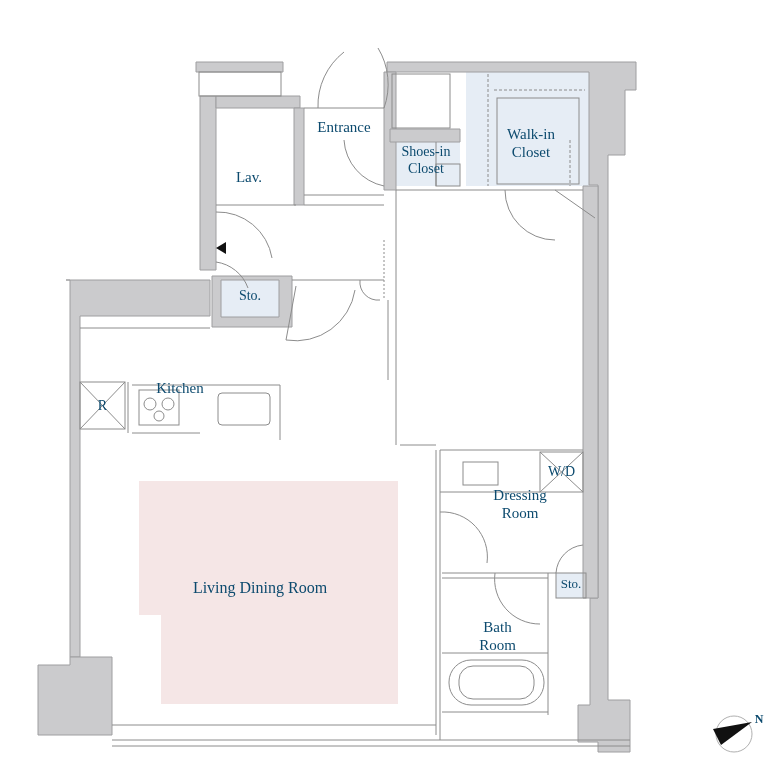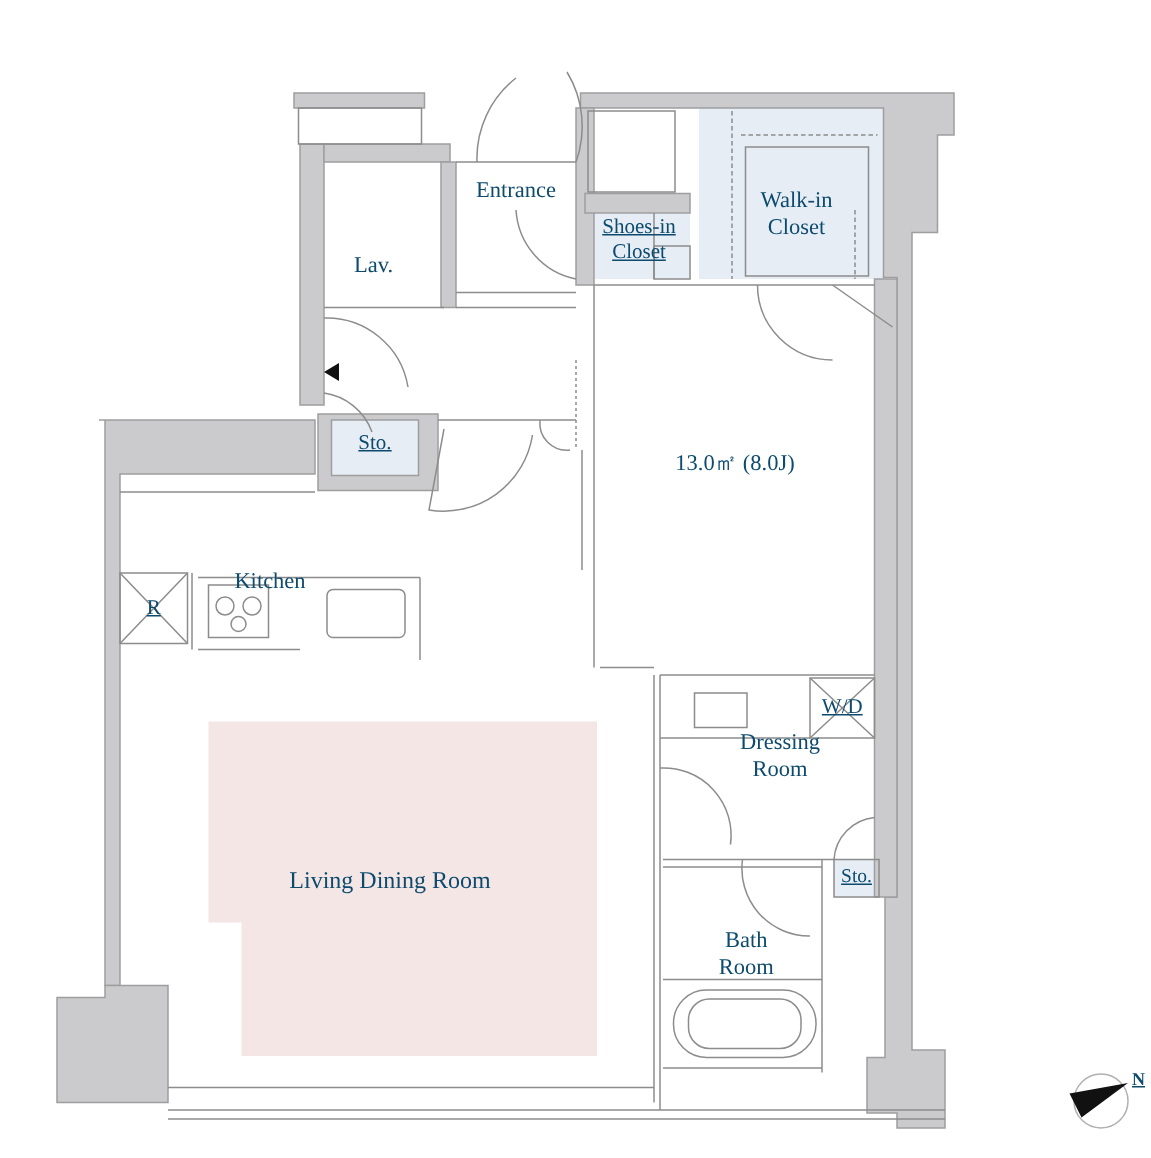--- a/index.html
+++ b/index.html
@@ -2,21 +2,21 @@
 <html><head>
 <meta charset="utf-8">
 <style>
   html, body { margin: 0; padding: 0; background: #ffffff; }
   body { width: 767px; height: 772px; position: relative; overflow: hidden; font-family: "DejaVu Serif", "Liberation Serif", serif; }
   #plan { position: absolute; left: 0; top: 0; width: 767px; height: 772px; }
   .lbl { position: absolute; text-align: center; color: #0c4a6e; font-family: "Liberation Serif", "DejaVu Serif", serif; line-height: 1.2; white-space: nowrap; }
   .lbl .l2 { display: block; }
   .f16 { font-size: 16px; }
   .f15 { font-size: 15px; }
-  .f14 { font-size: 14px; text-decoration: underline; }
+  .f14 { font-size: 14px; }
 </style>
 </head>
 <body>
 
 <svg id="plan" viewBox="0 0 767 772" xmlns="http://www.w3.org/2000/svg">
 
   <path d="M139 481 H398 V704 H161 V615 H139 Z" fill="#f5e6e6"></path>
 
   <rect x="466" y="72" width="123" height="114" fill="#e6edf5"></rect>
   <rect x="390" y="142" width="70" height="44" fill="#e6edf5"></rect>
@@ -139,21 +139,20 @@
 <div class="lbl f15" style="left:488px;top:125px;width:86px;">
   <span class="l2">Walk-in</span>
   <span class="l2">Closet</span>
 </div>
 <div class="lbl f14" style="left:221px;top:288px;width:58px;">Sto.</div>
 <div class="lbl f15" style="left:110px;top:340px;width:140px;margin-top:39px;">
   <span class="l2">Kitchen</span>
 </div>
 <div class="lbl f14" style="left:80px;top:398px;width:45px;">R</div>
 <div class="lbl f15" style="left:410px;top:300px;width:160px;">
-  <span class="l2">13.0㎡  (8.0J)</span>
 </div>
 <div class="lbl f16" style="left:160px;top:546px;width:200px;margin-top:32px;">
   <span class="l2">Living Dining Room</span>
 </div>
 <div class="lbl f14" style="left:540px;top:464px;width:43px;text-align:center;">W/D</div>
 <div class="lbl f15" style="left:470px;top:486px;width:100px;">
   <span class="l2">Dressing</span>
   <span class="l2">Room</span>
 </div>
 <div class="lbl f14" style="left:555px;top:576px;width:32px;font-size:13px;">Sto.</div>

